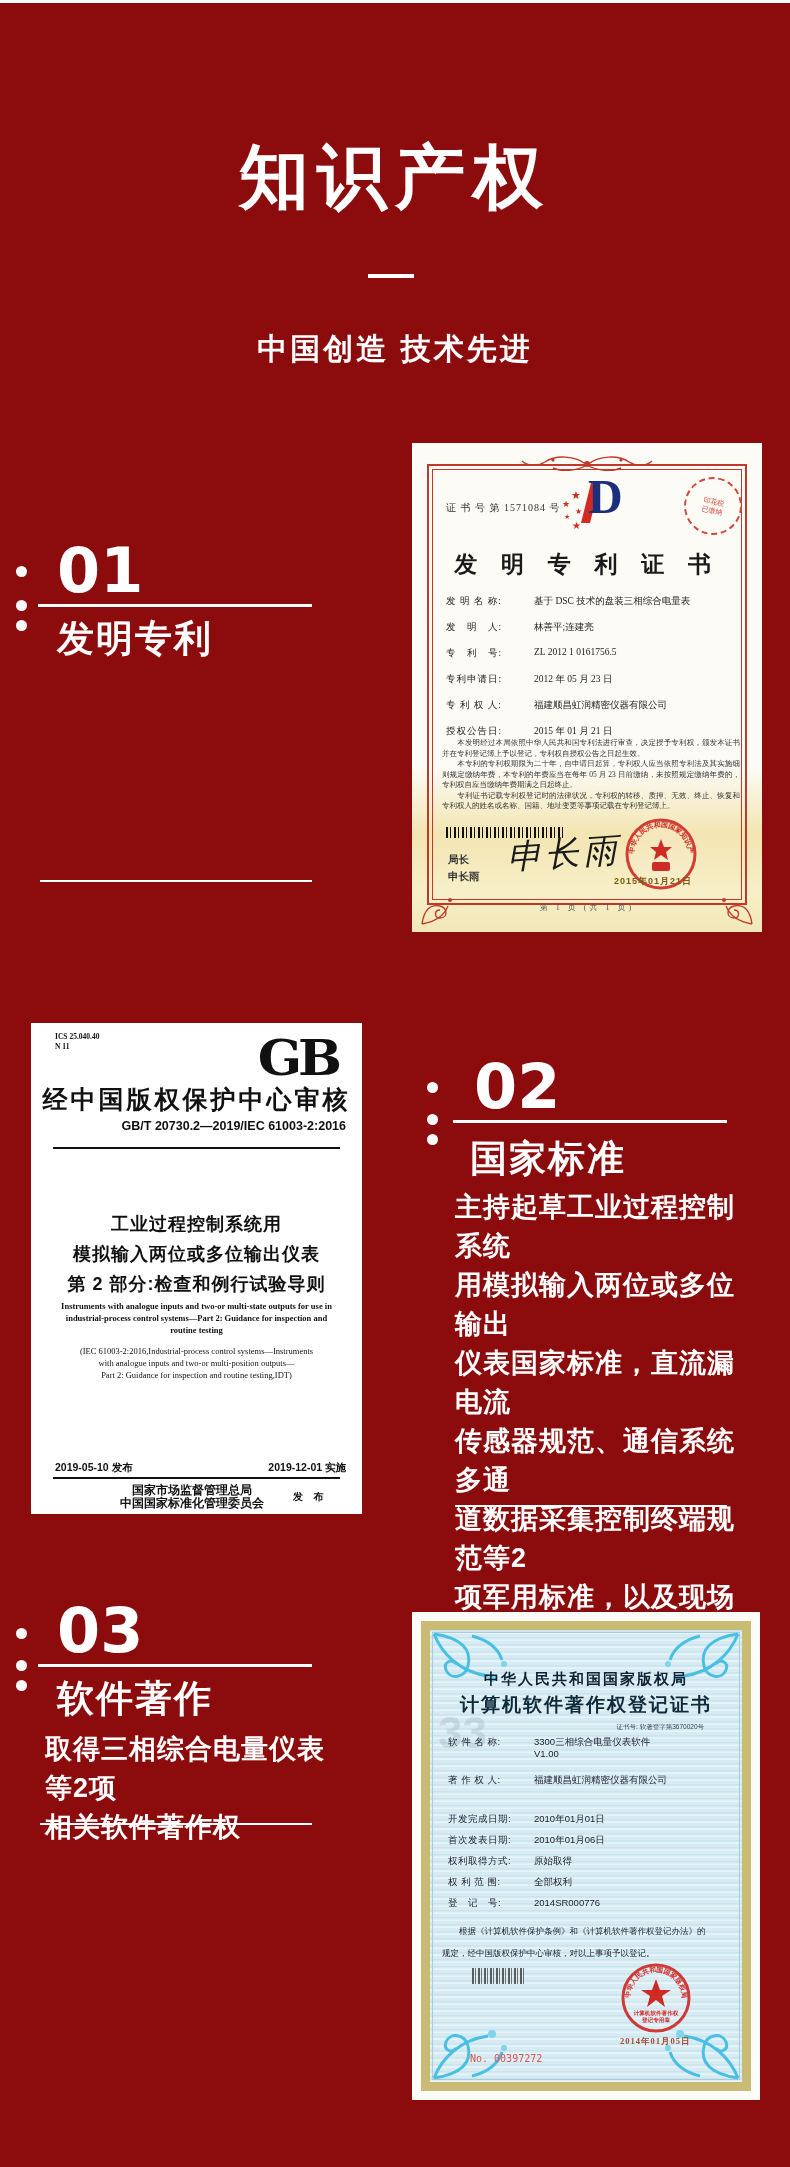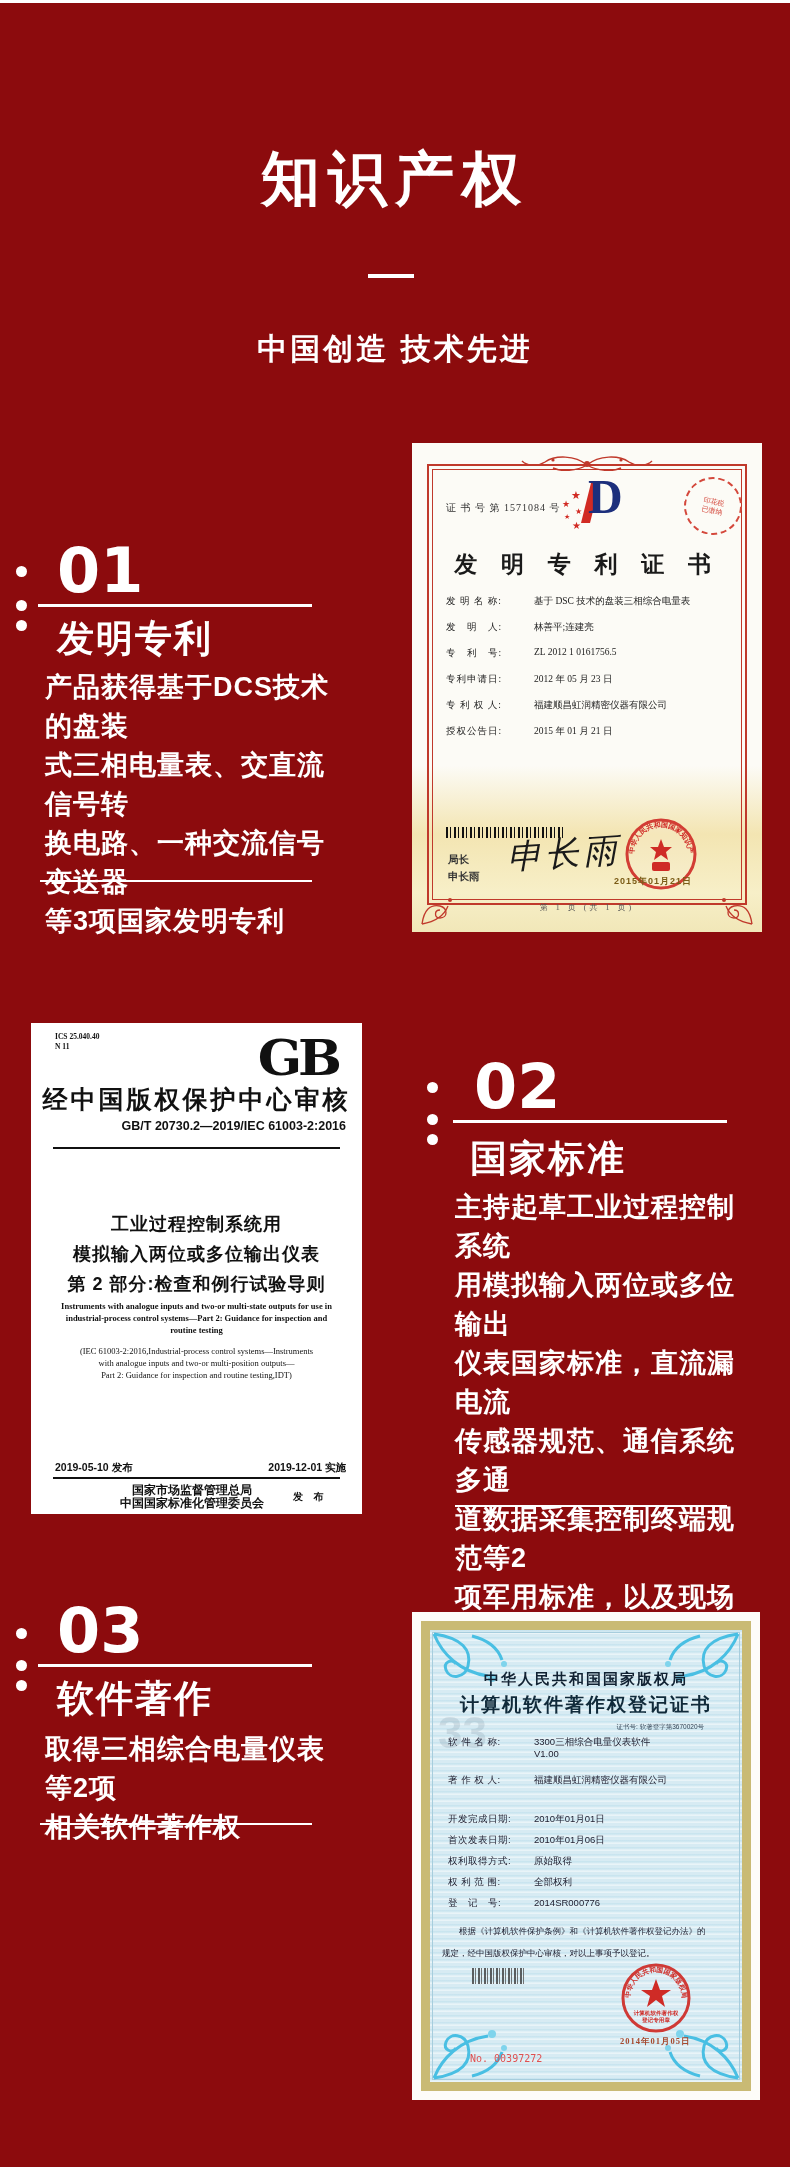--- a/index.html
+++ b/index.html
@@ -1,22 +1,22 @@
 <!DOCTYPE html>
 <html><head>
 <meta charset="utf-8">
 <style>
   html,body{margin:0;padding:0;background:#6e0607;}
   .page{position:relative;width:790px;height:2167px;background:#8c0b0d;overflow:hidden;
         font-family:"Liberation Sans",sans-serif;color:#fff;margin:0 auto;}
   .topstrip{position:absolute;top:0;left:0;width:790px;height:3px;background:#fff;}
 
   
-  .main-title{position:absolute;top:150px;left:0;width:790px;text-align:center;
-    font-size:59px;font-weight:bold;letter-spacing:8px;line-height:1;}
+  .main-title{position:absolute;top:142px;left:0;width:790px;text-align:center;
+    font-size:70px;font-weight:bold;letter-spacing:8px;line-height:1;}
   .title-dash{position:absolute;top:274px;left:368px;width:46px;height:4px;background:#fff;}
   .subtitle{position:absolute;top:329px;left:0;width:790px;text-align:center;
     font-size:30px;font-weight:bold;letter-spacing:3px;}
 
   
   .dot{position:absolute;width:11px;height:11px;border-radius:50%;background:#fff;}
   .sec-num{position:absolute;font-size:62px;font-weight:bold;line-height:1;font-family:"DejaVu Sans",sans-serif;}
   .sec-rule{position:absolute;height:3px;background:#fff;width:274px;}
   .sec-head{position:absolute;font-size:37px;font-weight:bold;line-height:1;letter-spacing:2px;}
   .sec-body{position:absolute;font-size:27px;font-weight:bold;line-height:39px;white-space:pre-line;letter-spacing:1px;}
@@ -119,24 +119,20 @@
   <div class="main-title">知识产权</div>
   <div class="title-dash"></div>
   <div class="subtitle">中国创造  技术先进</div>
 
   <div class="dot" style="left:16px;top:566px"></div>
   <div class="dot" style="left:16px;top:600px"></div>
   <div class="dot" style="left:16px;top:620px"></div>
   <div class="sec-num" style="left:57px;top:540px">01</div>
   <div class="sec-rule" style="left:38px;top:604px"></div>
   <div class="sec-head" style="left:57px;top:620px">发明专利</div>
-  <div class="sec-body" style="left:45px;top:668px;width:290px">产品获得基于DCS技术的盘装
-式三相电量表、交直流信号转
-换电路、一种交流信号变送器
-等3项国家发明专利</div>
   <div class="sec-endline" style="left:40px;top:880px"></div>
 
   <div class="cert cert-patent">
     <div class="cp-border"></div>
     <svg class="cp-flourish" width="140" height="24" viewBox="0 0 140 24">
       <g stroke="#c0392b" fill="none" stroke-width="1.4">
         <path d="M70,12 C58,2 38,2 28,9 C20,14 10,13 5,8"></path>
         <path d="M70,12 C82,2 102,2 112,9 C120,14 130,13 135,8"></path>
         <path d="M70,12 C60,18 44,19 36,15"></path>
         <path d="M70,12 C80,18 96,19 104,15"></path>
@@ -179,20 +175,23 @@
       </div>
         <div class="p-row">
         <span class="lbl">专 利 权 人:</span>
         <span class="val">福建顺昌虹润精密仪器有限公司</span>
       </div>
         <div class="p-row">
         <span class="lbl">授权公告日:</span>
         <span class="val">2015 年 01 月 21 日</span>
       </div>
       </div>
+    <div class="cp-legal">　　本发明经过本局依照中华人民共和国专利法进行审查，决定授予专利权，颁发本证书并在专利登记簿上予以登记，专利权自授权公告之日起生效。
+　　本专利的专利权期限为二十年，自申请日起算，专利权人应当依照专利法及其实施细则规定缴纳年费，本专利的年费应当在每年 05 月 23 日前缴纳，未按照规定缴纳年费的，专利权自应当缴纳年费期满之日起终止。
+　　专利证书记载专利权登记时的法律状况，专利权的转移、质押、无效、终止、恢复和专利权人的姓名或名称、国籍、地址变更等事项记载在专利登记簿上。</div>
     <div class="cp-barcode"></div>
     <div class="cp-chief">
       <div>局长</div>
       <div>申长雨</div>
     </div>
     <div class="cp-sign">申长雨</div>
     <svg class="cp-stamp" width="74" height="74" viewBox="0 0 74 74">
       <circle cx="37" cy="37" r="34" fill="rgba(255,240,240,.15)" stroke="#cf2b26" stroke-width="3" opacity=".9"></circle>
       <path id="arcP" d="M10,37 a27,27 0 1,1 54,0" fill="none"></path>
       <text font-size="7" fill="#cf2b26" font-weight="bold"><textPath href="#arcP">中华人民共和国国家知识产权局</textPath></text>

